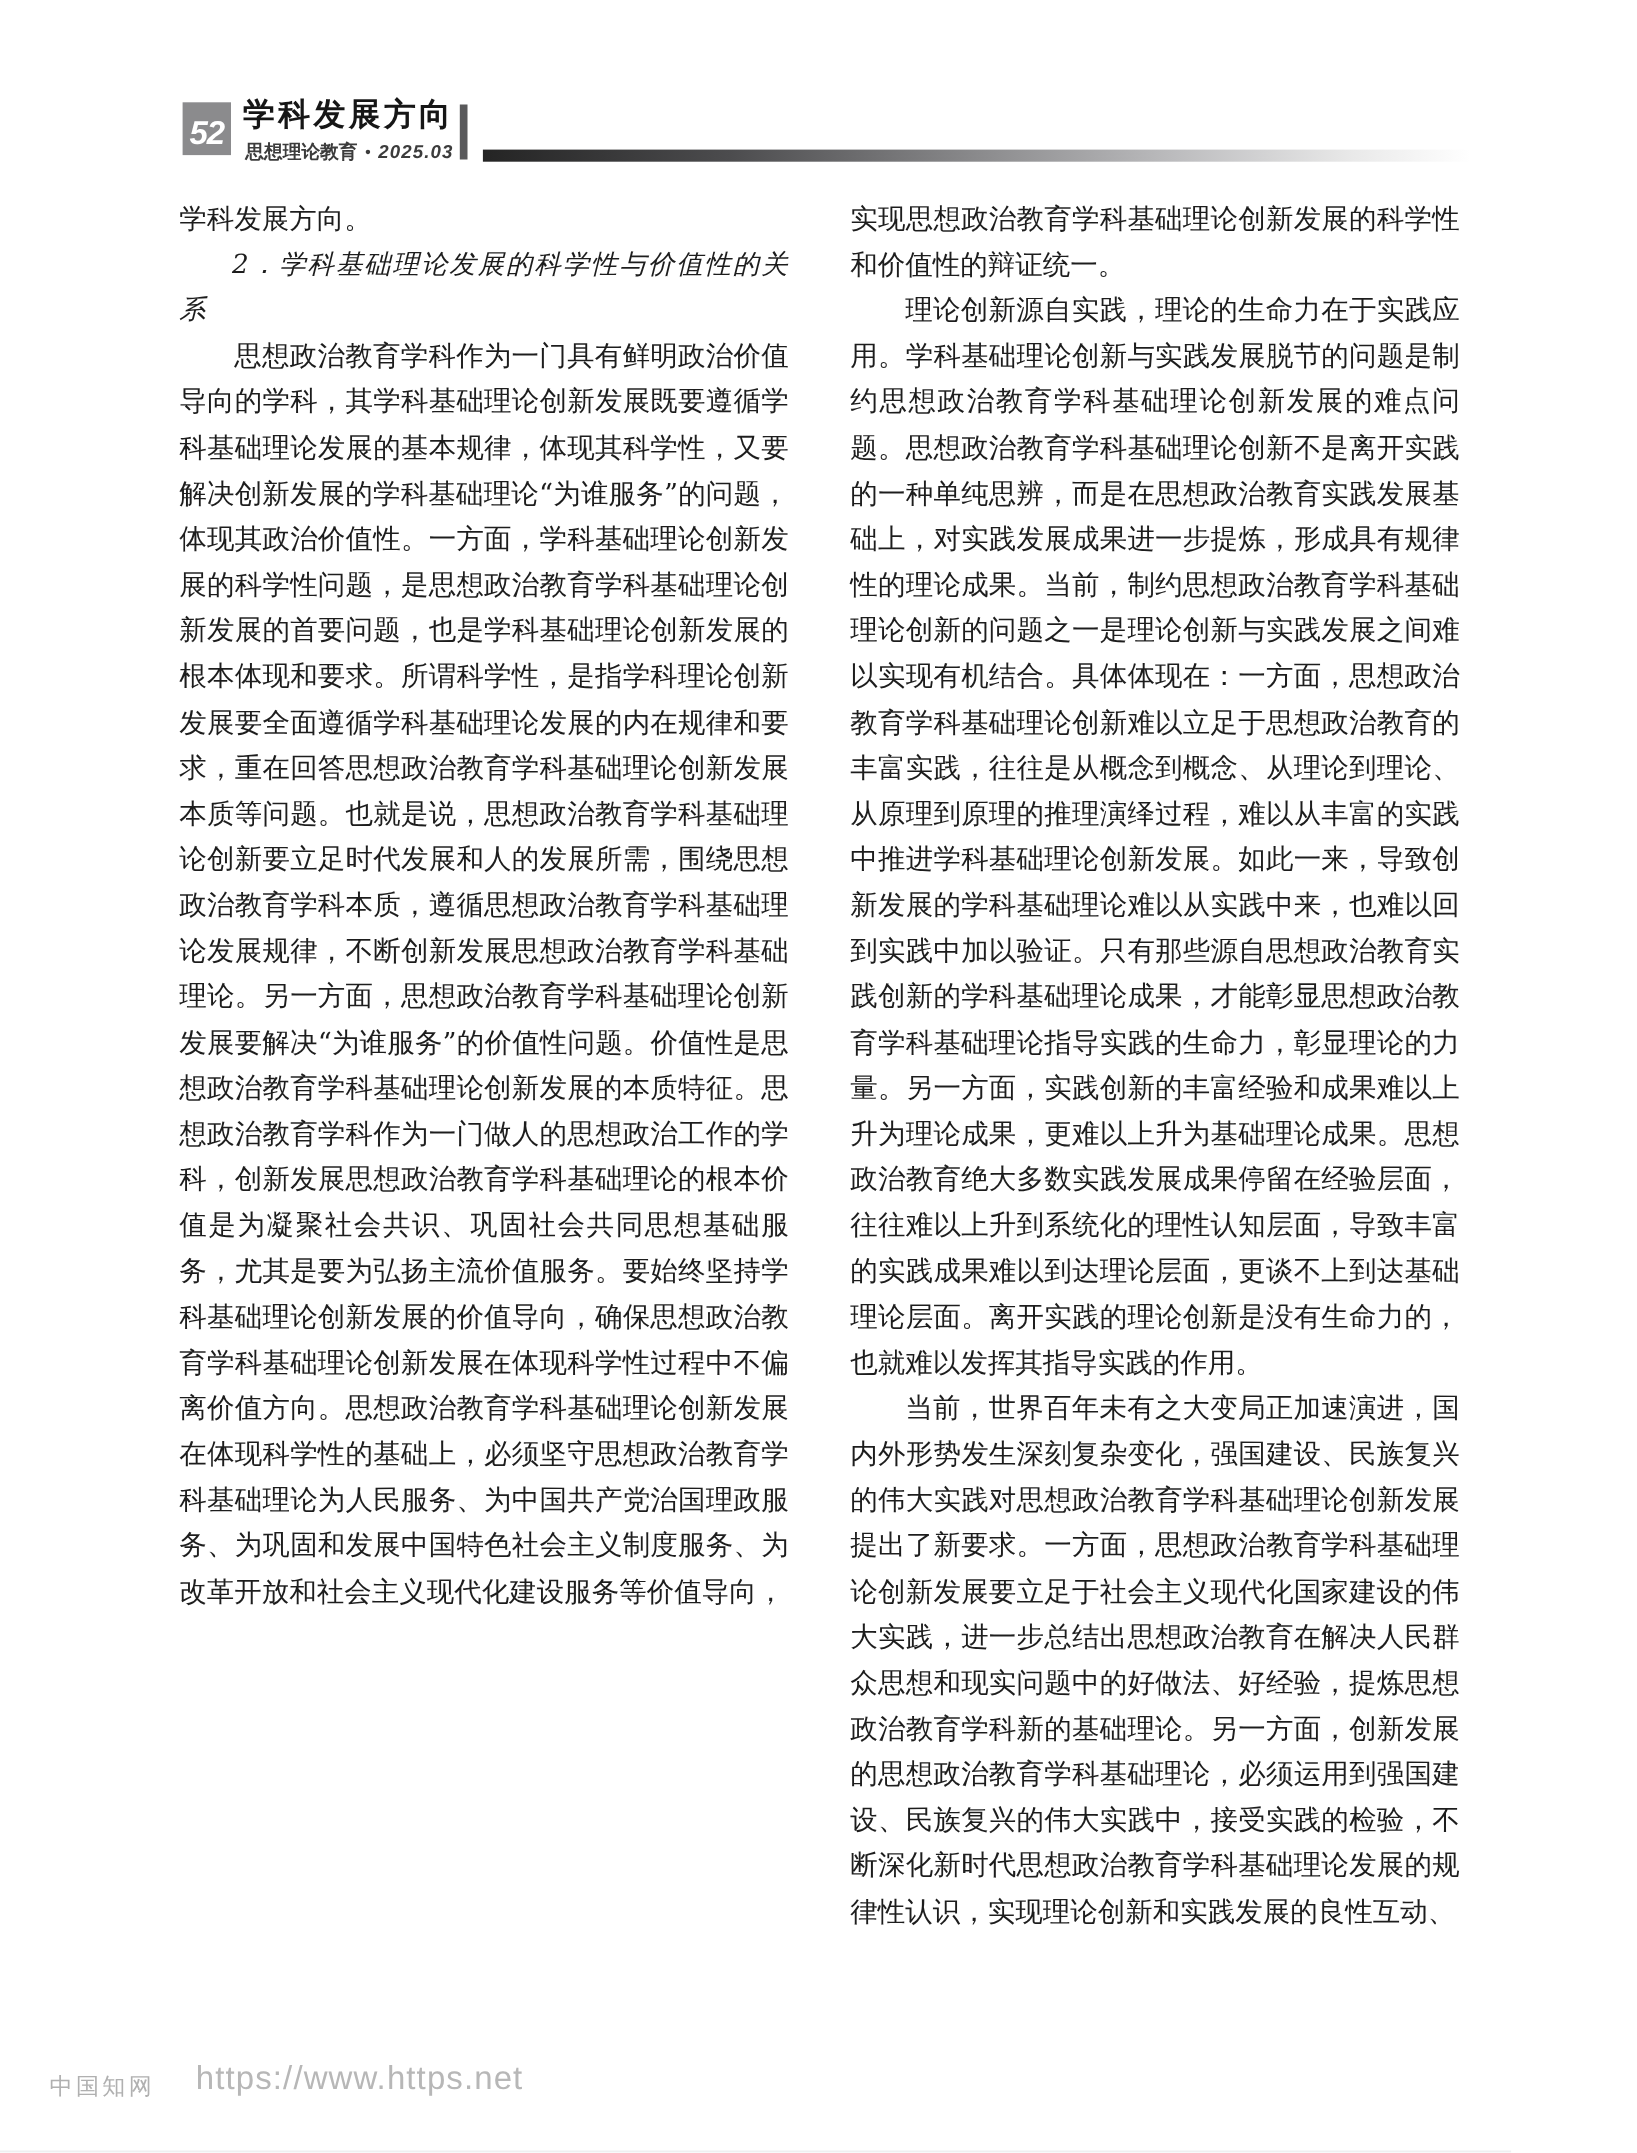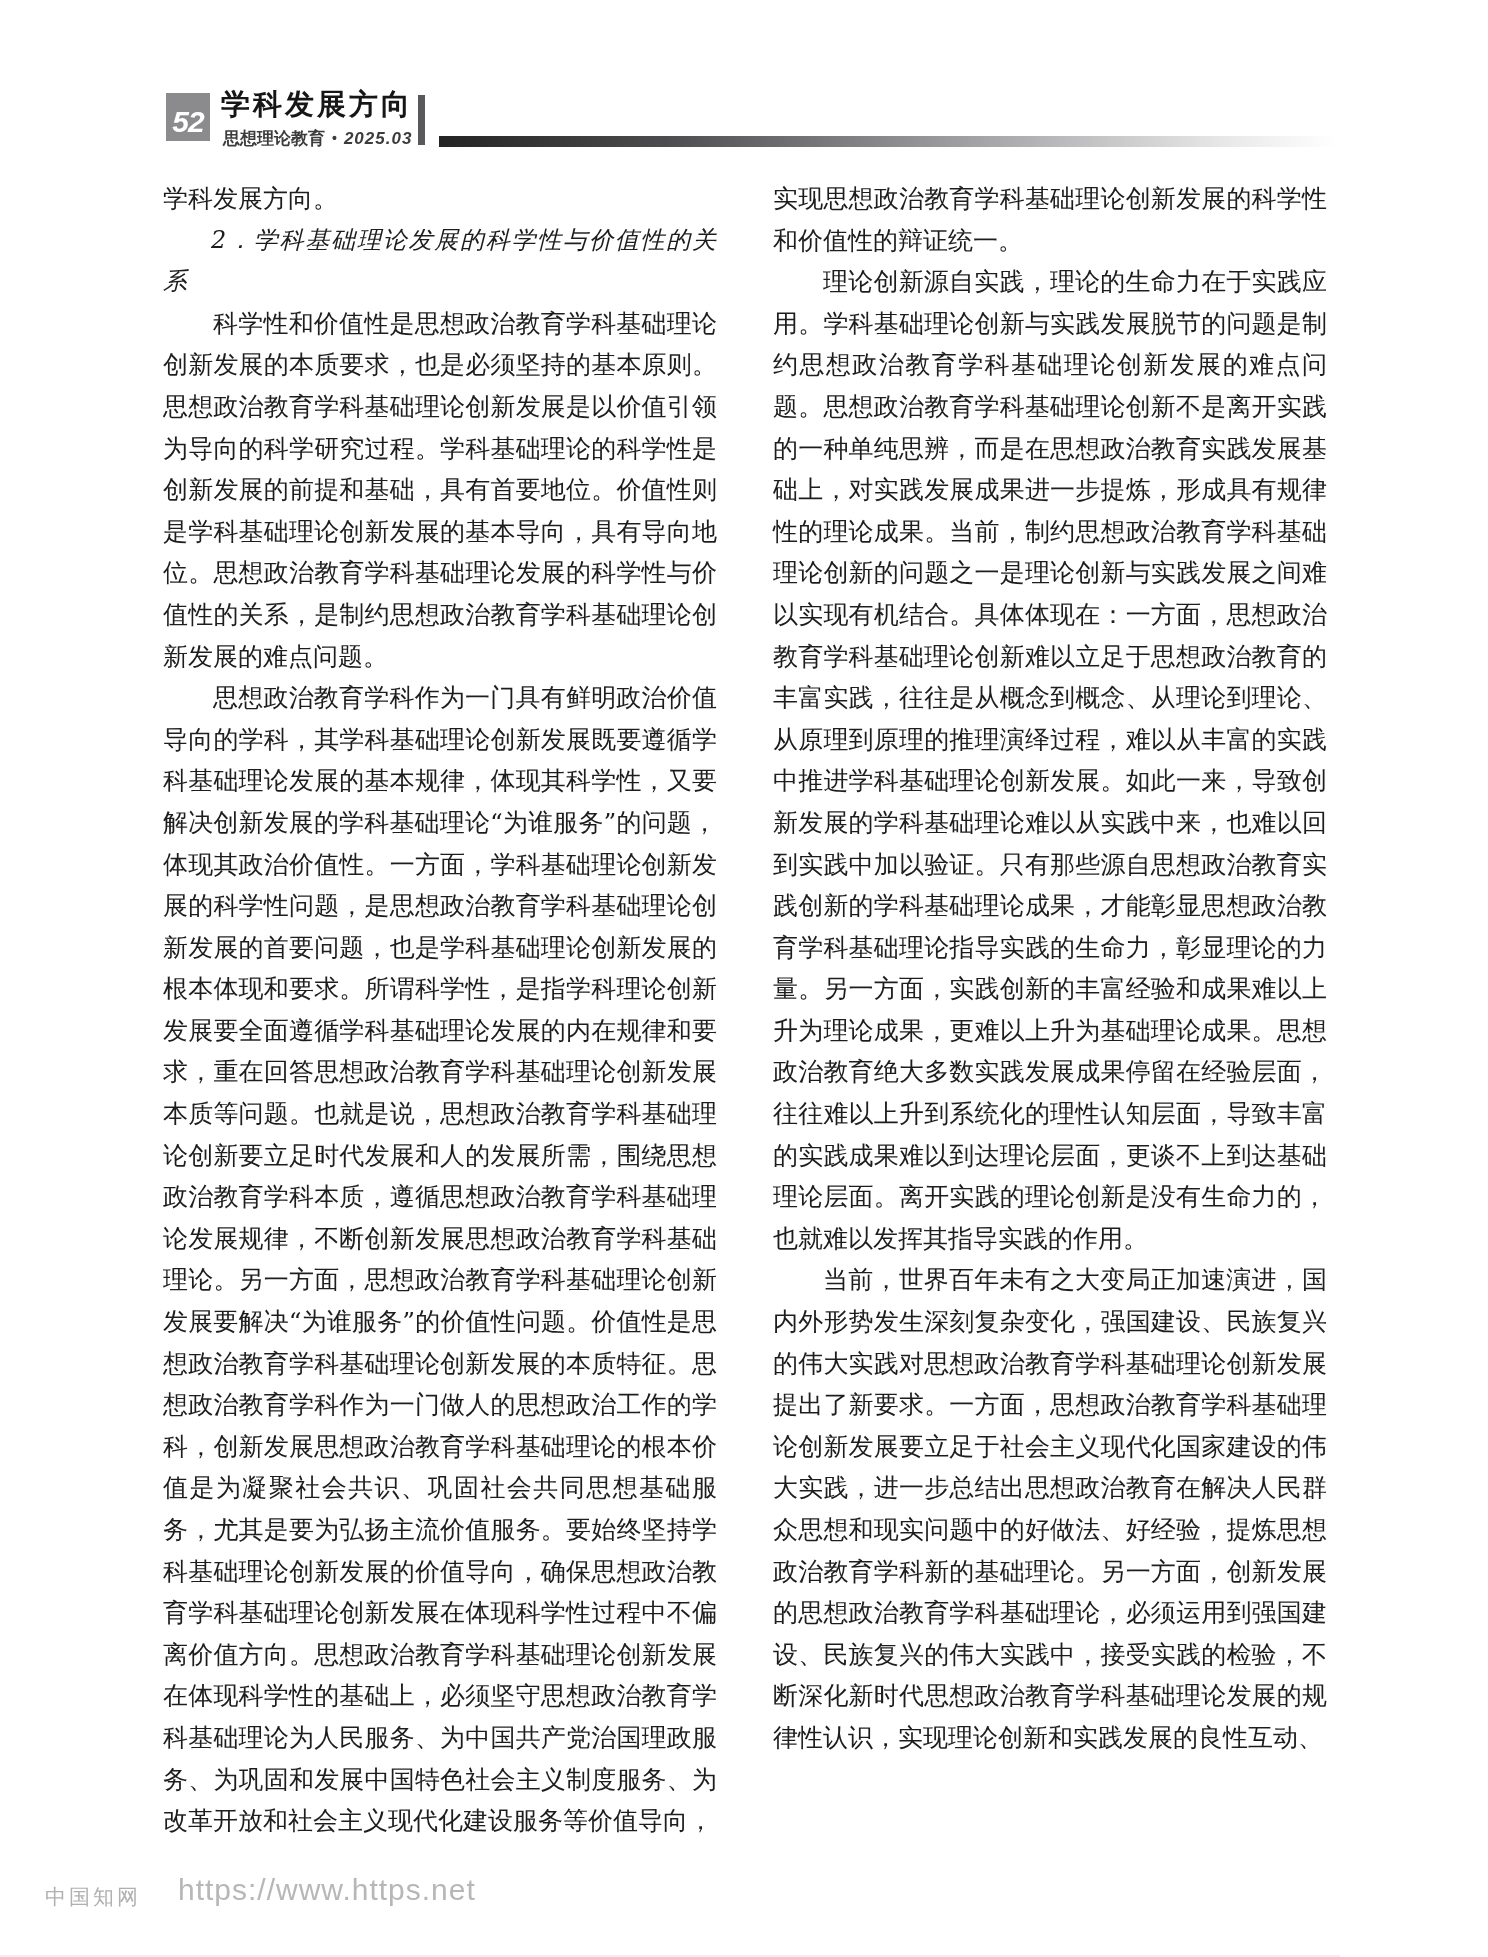--- a/index.html
+++ b/index.html
@@ -3,20 +3,21 @@
 <meta charset="utf-8">
 <style>
   html,body{margin:0;padding:0;background:#fff;}
   .page{
     position:relative;
     width:1340px;
     height:1957px;
     background:var(--page_bg,#fff);
     font-family:"DejaVu Serif",serif;
     overflow:hidden;
+    padding-left:34px;
   }
   
   .pagenum-box{
     position:absolute;left:166px;top:93px;width:44px;height:48px;
     background:var(--header_box_bg,#8b8b8d);
     display:flex;align-items:flex-end;justify-content:center;
   }
   .pagenum{
     color:var(--header_box_text,#fff);
     font-family:"Liberation Sans",sans-serif;
@@ -94,21 +95,20 @@
       <span>思想理论教育</span><span class="dot">•</span><span class="issue">2025.03</span>
     </div>
     <div class="vbar"></div>
     <div class="hbar"></div>
   </header>
 
   <main class="content">
     <section class="col left">
         <p class="para body">学科发展方向。</p>
         <p class="para heading indent">2．学科基础理论发展的科学性与价值性的关系</p>
-        <p class="para body indent">科学性和价值性是思想政治教育学科基础理论创新发展的本质要求，也是必须坚持的基本原则。思想政治教育学科基础理论创新发展是以价值引领为导向的科学研究过程。学科基础理论的科学性是创新发展的前提和基础，具有首要地位。价值性则是学科基础理论创新发展的基本导向，具有导向地位。思想政治教育学科基础理论发展的科学性与价值性的关系，是制约思想政治教育学科基础理论创新发展的难点问题。</p>
         <p class="para body indent">思想政治教育学科作为一门具有鲜明政治价值导向的学科，其学科基础理论创新发展既要遵循学科基础理论发展的基本规律，体现其科学性，又要解决创新发展的学科基础理论“为谁服务”的问题，体现其政治价值性。一方面，学科基础理论创新发展的科学性问题，是思想政治教育学科基础理论创新发展的首要问题，也是学科基础理论创新发展的根本体现和要求。所谓科学性，是指学科理论创新发展要全面遵循学科基础理论发展的内在规律和要求，重在回答思想政治教育学科基础理论创新发展本质等问题。也就是说，思想政治教育学科基础理论创新要立足时代发展和人的发展所需，围绕思想政治教育学科本质，遵循思想政治教育学科基础理论发展规律，不断创新发展思想政治教育学科基础理论。另一方面，思想政治教育学科基础理论创新发展要解决“为谁服务”的价值性问题。价值性是思想政治教育学科基础理论创新发展的本质特征。思想政治教育学科作为一门做人的思想政治工作的学科，创新发展思想政治教育学科基础理论的根本价值是为凝聚社会共识、巩固社会共同思想基础服务，尤其是要为弘扬主流价值服务。要始终坚持学科基础理论创新发展的价值导向，确保思想政治教育学科基础理论创新发展在体现科学性过程中不偏离价值方向。思想政治教育学科基础理论创新发展在体现科学性的基础上，必须坚守思想政治教育学科基础理论为人民服务、为中国共产党治国理政服务、为巩固和发展中国特色社会主义制度服务、为改革开放和社会主义现代化建设服务等价值导向，</p>
       </section>
     <section class="col right">
         <p class="para body">实现思想政治教育学科基础理论创新发展的科学性和价值性的辩证统一。</p>
         <p class="para body indent">理论创新源自实践，理论的生命力在于实践应用。学科基础理论创新与实践发展脱节的问题是制约思想政治教育学科基础理论创新发展的难点问题。思想政治教育学科基础理论创新不是离开实践的一种单纯思辨，而是在思想政治教育实践发展基础上，对实践发展成果进一步提炼，形成具有规律性的理论成果。当前，制约思想政治教育学科基础理论创新的问题之一是理论创新与实践发展之间难以实现有机结合。具体体现在：一方面，思想政治教育学科基础理论创新难以立足于思想政治教育的丰富实践，往往是从概念到概念、从理论到理论、从原理到原理的推理演绎过程，难以从丰富的实践中推进学科基础理论创新发展。如此一来，导致创新发展的学科基础理论难以从实践中来，也难以回到实践中加以验证。只有那些源自思想政治教育实践创新的学科基础理论成果，才能彰显思想政治教育学科基础理论指导实践的生命力，彰显理论的力量。另一方面，实践创新的丰富经验和成果难以上升为理论成果，更难以上升为基础理论成果。思想政治教育绝大多数实践发展成果停留在经验层面，往往难以上升到系统化的理性认知层面，导致丰富的实践成果难以到达理论层面，更谈不上到达基础理论层面。离开实践的理论创新是没有生命力的，也就难以发挥其指导实践的作用。</p>
         <p class="para body indent">当前，世界百年未有之大变局正加速演进，国内外形势发生深刻复杂变化，强国建设、民族复兴的伟大实践对思想政治教育学科基础理论创新发展提出了新要求。一方面，思想政治教育学科基础理论创新发展要立足于社会主义现代化国家建设的伟大实践，进一步总结出思想政治教育在解决人民群众思想和现实问题中的好做法、好经验，提炼思想政治教育学科新的基础理论。另一方面，创新发展的思想政治教育学科基础理论，必须运用到强国建设、民族复兴的伟大实践中，接受实践的检验，不断深化新时代思想政治教育学科基础理论发展的规律性认识，实现理论创新和实践发展的良性互动、</p>
       </section>
   </main>
 
   <footer>

